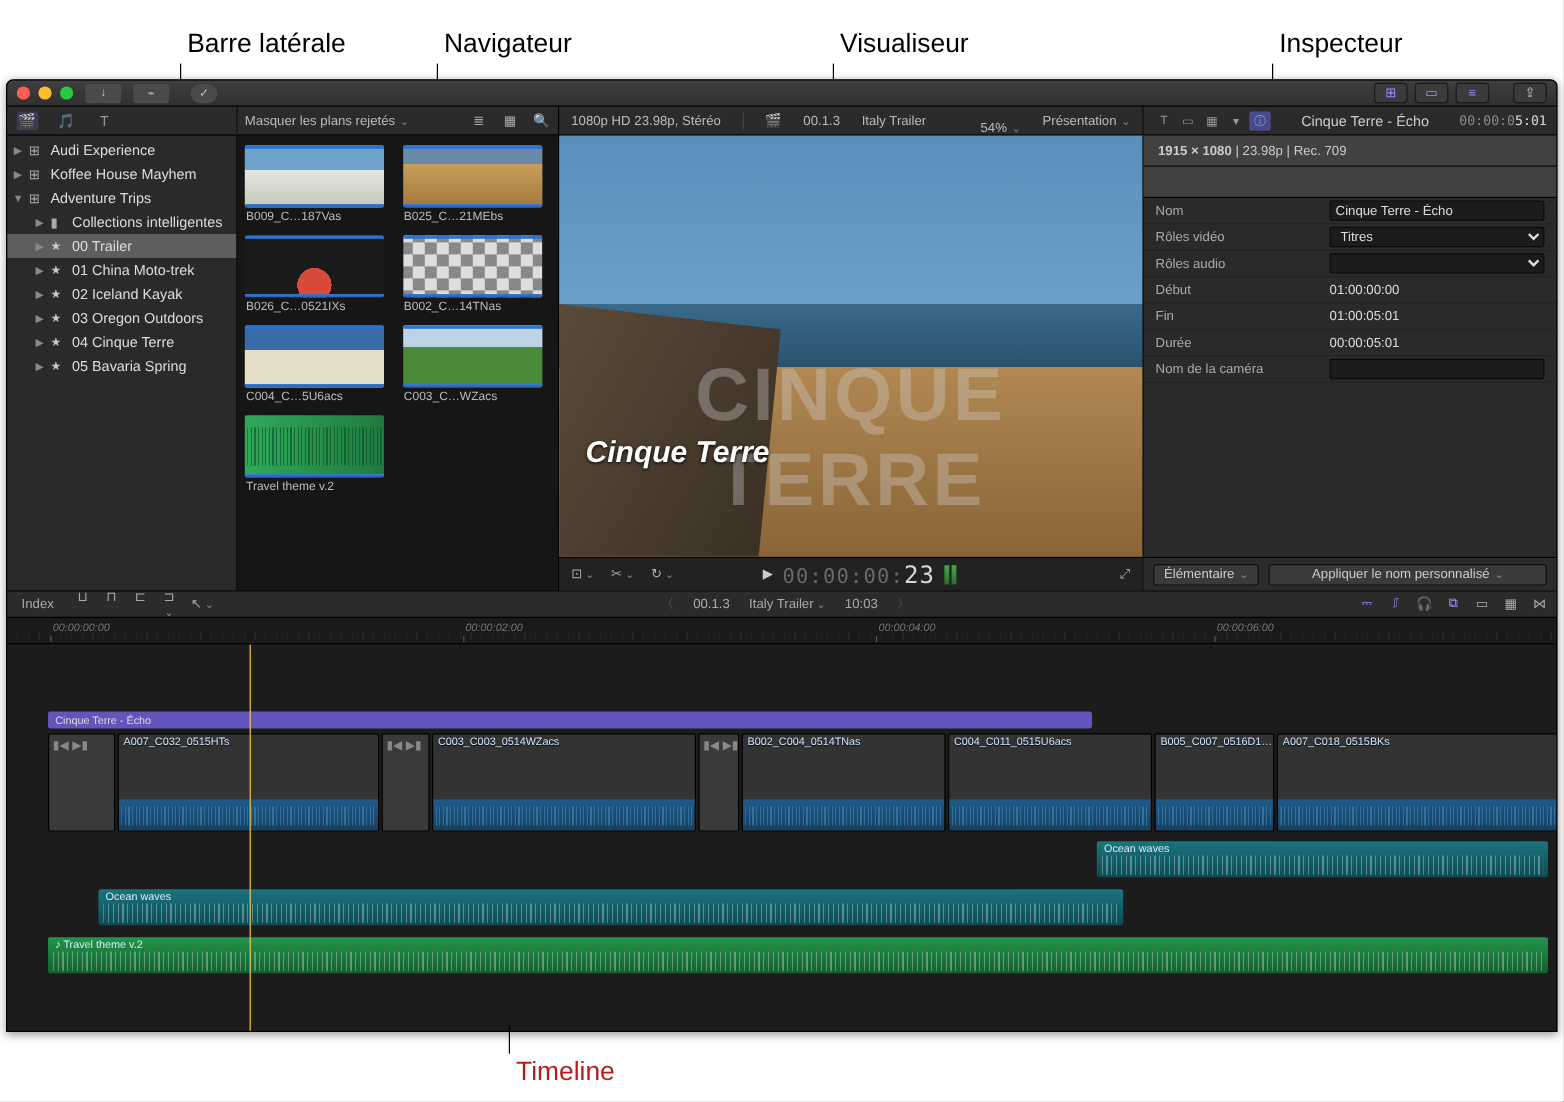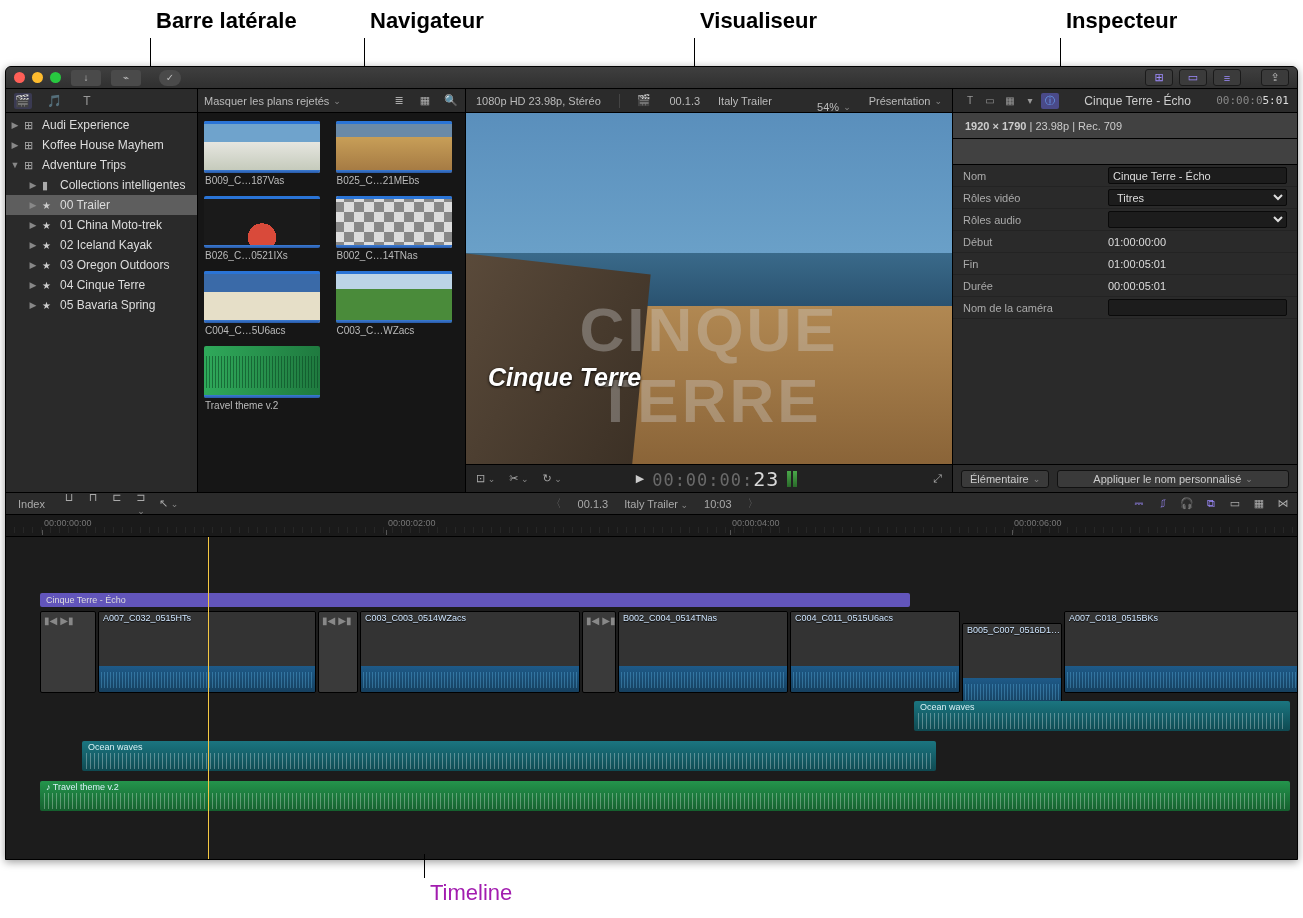--- a/index.html
+++ b/index.html
@@ -16,24 +16,24 @@
     --title-purple: #6255bb;
     --teal: #1b7580;
     --green: #1f8e4a;
     --border: #000;
   }
   * { box-sizing: border-box; }
   html, body { margin:0; padding:0; background:#fff; font-family: -apple-system, "Helvetica Neue", Arial, sans-serif; font-size:12px; color:var(--text); }
   .page { width:1303px; height:918px; margin:0 auto; position:relative; background:#fff; }
 
   
-  .callouts-top { position:absolute; top:2px; left:0; width:100%; height:54px;font-weight:bold; }
+  .callouts-top { position:absolute; top:17px; left:0; width:100%; height:54px; }
   .callout { position:absolute; color:#000; font-size:22px; }
   .callout .tick { position:absolute; width:1px; background:#000; }
-  .callout-bottom { position:absolute; color:#a21caf; font-size:22px; }
+  .callout-bottom { position:absolute; color:#b91c1c; font-size:22px; }
 
   
   .app { position:absolute; left:5px; top:66px; width:1293px; height:794px; background:var(--bg-darker); border:1px solid #000; box-shadow:0 2px 8px rgba(0,0,0,.4); border-top-left-radius:6px; border-top-right-radius:6px; overflow:hidden; }
 
   
   .titlebar { height:22px; background:linear-gradient(#3f3f3f,#303030); display:flex; align-items:center; padding:0 8px; border-bottom:1px solid #000; }
   .traffic { display:flex; gap:7px; }
   .traffic span { width:11px; height:11px; border-radius:50%; display:inline-block; }
   .t-close { background:#ff5f57; } .t-min { background:#febc2e; } .t-max { background:#28c840; }
   .titlebar .tb-btn { margin-left:10px; width:30px; height:16px; border-radius:3px; background:#4a4a4a; display:flex; align-items:center; justify-content:center; color:#bbb; font-size:10px; }
@@ -123,21 +123,21 @@
 
   
   .timeline-wrap { height:368px; background:var(--bg-darker); display:flex; flex-direction:column; }
   .tl-toolbar { height:22px; background:#2b2b2b; border-bottom:1px solid #000; display:flex; align-items:center; padding:0 6px; gap:10px; color:#aaa; font-size:11px; }
   .tl-toolbar .index-btn { padding:1px 6px; }
   .tl-toolbar .grp { display:flex; gap:8px; }
   .tl-toolbar .grp span { width:16px; text-align:center; color:#aaa; }
   .tl-toolbar .center-info { flex:1; display:flex; justify-content:center; align-items:center; gap:16px; }
   .tl-toolbar .nav-arrow { color:#666; }
   .tl-toolbar .right-icons span.active { color:#9e8cff; }
-  .ruler { height:22px; background:#1a1a1a; border-bottom:1px solid #000; position:relative; color:#777; font-size:9px; }
+  .ruler { height:22px; background:#1a1a1a; border-bottom:1px solid #000; position:relative; color:#777; font-size:9px;font-style:italic; }
   .ruler .tick { position:absolute; top:3px; }
   .ruler .tick::before { content:""; position:absolute; left:-2px; top:12px; width:1px; height:5px; background:#555; }
   .ruler .minor { position:absolute; inset:0; background:repeating-linear-gradient(90deg,transparent 0 8px,#333 8px 9px); opacity:.5; top:12px; height:6px; }
   .tracks { flex:1; position:relative; background:#1c1c1c; overflow:hidden; }
   .playhead { position:absolute; top:0; bottom:0; width:1px; background:#f5c842; z-index:50; }
   .playhead::before { content:""; position:absolute; top:-22px; left:-5px; width:11px; height:11px; border-radius:50%; background:#f5c842; border:1px solid #a07a10; }
 
   .title-clip { position:absolute; height:14px; background:var(--title-purple); border-radius:2px; color:#ddd; font-size:9px; padding:0 6px; line-height:14px; }
   .vrow { position:absolute; height:82px; }
   .vclip { position:absolute; top:0; height:82px; border:1px solid #000; border-radius:2px; overflow:hidden; }
@@ -382,21 +382,21 @@
             <span>T</span>
             <span>▭</span>
             <span>▦</span>
             <span>▾</span>
             <span class="active" style="color:#6aa8ff;">ⓘ</span>
           </div>
           <div class="insp-title">Cinque Terre - Écho</div>
           <div class="insp-dur"><span>00:00:0</span><span class="big">5:01</span></div>
         </div>
         <div class="insp-info">
-          <span><b>1920 × 1790</b><span> | 23.98p | Rec. 709</span></span>
+          <span><b>1915 × 1080</b><span> | 23.98p | Rec. 709</span></span>
         </div>
         <div class="insp-spacer"></div>
         <div class="insp-rows">
           <div class="irow">
             <div class="ilabel">Nom</div>
             <div class="ival"><input value="Cinque Terre - Écho" style=""></div>
           </div>
           <div class="irow">
             <div class="ilabel">Rôles vidéo</div>
             <div class="ival"><select><option>Titres</option></select></div>
@@ -494,21 +494,21 @@
           <div class="vclip" style="left:578px; width:170px;">
             <div class="lbl">B002_C004_0514TNas</div>
             <div class="filmstrip fs-floor"></div>
               <div class="wave"></div>
           </div>
           <div class="vclip" style="left:750px; width:170px;">
             <div class="lbl">C004_C011_0515U6acs</div>
             <div class="filmstrip fs-tower"></div>
               <div class="wave"></div>
           </div>
-          <div class="vclip" style="left:922px; width:100px;margin-top:12px;">
+          <div class="vclip" style="left:922px; width:100px;">
             <div class="lbl">B005_C007_0516D1…</div>
             <div class="filmstrip fs-street"></div>
               <div class="wave"></div>
           </div>
           <div class="vclip" style="left:1024px; width:260px;">
             <div class="lbl">A007_C018_0515BKs</div>
             <div class="filmstrip fs-town"></div>
               <div class="wave"></div>
           </div>
         </div>

